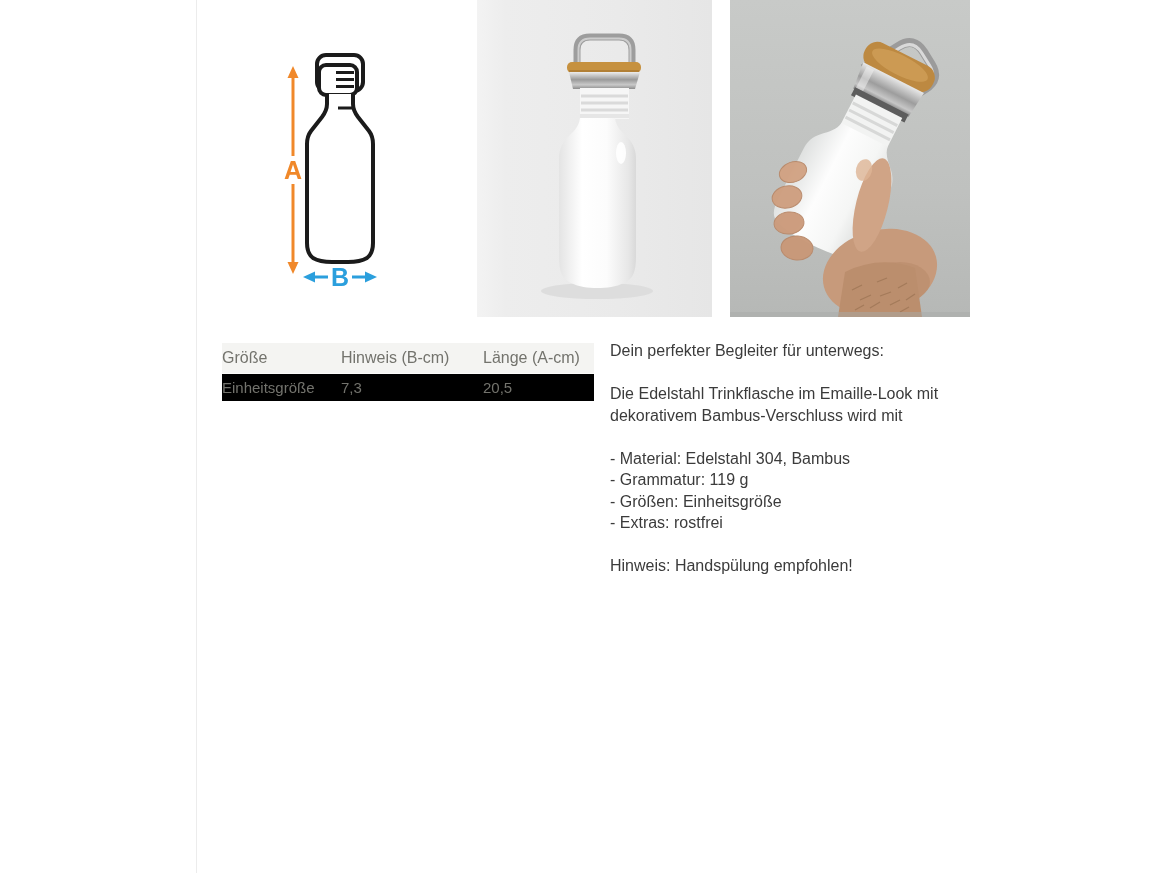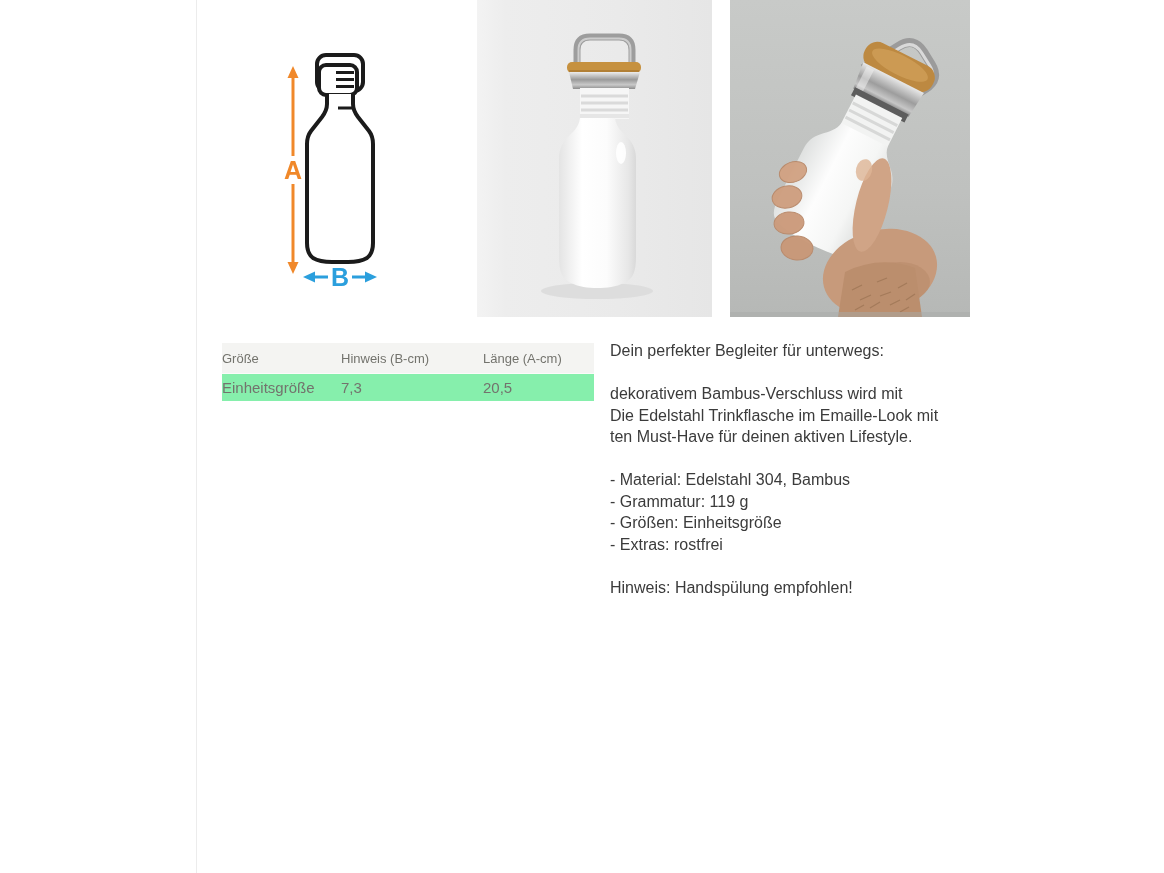--- a/index.html
+++ b/index.html
@@ -5,22 +5,22 @@
   html,body{margin:0;padding:0;background:#fff;}
   body{font-family:"Liberation Sans",sans-serif;}
   .page{position:relative;width:1164px;height:873px;background:#ffffff;overflow:hidden;}
   .divider{position:absolute;left:196px;top:0;width:1px;height:873px;background:#ececec;}
   .diagram{position:absolute;left:270px;top:40px;}
   figure.photo{position:absolute;top:0;margin:0;padding:0;overflow:hidden;cursor:pointer;}
   .photo1{left:477px;width:235px;height:317px;}
   .photo2{left:730px;width:240px;height:317px;}
 
   table.size-table{position:absolute;left:222px;top:343px;width:372px;border-collapse:collapse;table-layout:fixed;color:#73736d;}
-  table.size-table th{background:#f4f4f2;font-weight:400;font-size:13px;text-align:left;height:30px;padding:0;border-bottom:1px solid #fbfbfa;}
-  table.size-table td{background:#86efac;font-size:15px;text-align:left;height:27px;padding:0;}
+  table.size-table th{background:#f4f4f2;font-weight:400;font-size:16px;text-align:left;height:30px;padding:0;border-bottom:1px solid #fbfbfa;}
+  table.size-table td{background:#000000;font-size:15px;text-align:left;height:27px;padding:0;}
   .col1{width:119px;}
   .col2{width:142px;}
   th.c1{padding-left:19px;}
   td.c1{padding-left:15px;font-size:12px;}
 
   .desc{position:absolute;left:610px;top:340px;width:360px;font-size:16px;line-height:21.5px;color:#3b3b3b;}
   .desc .line{white-space:nowrap;}
   .desc .gap{height:21.5px;}
 
   svg text.dim-label{font-family:"Liberation Sans",sans-serif;font-weight:bold;font-size:25px;}
@@ -186,23 +186,22 @@
         <td class="c1">Einheitsgröße</td>
         <td>7,3</td>
         <td>20,5</td>
       </tr>
     </tbody>
   </table>
 
   <div class="desc">
     <div class="line">Dein perfekter Begleiter für unterwegs:</div>
     <div class="gap"></div>
+    <div class="line">Die Edelstahl Trinkflasche im Emaille-Look mit</div>
     <div class="line">dekorativem Bambus-Verschluss wird mit</div>
-    <div class="line">Die Edelstahl Trinkflasche im Emaille-Look mit</div>
-    <div class="line">ten Must-Have für deinen aktiven Lifestyle.</div>
     <div class="gap"></div>
     <div class="line">- Material: Edelstahl 304, Bambus</div>
     <div class="line">- Grammatur: 119 g</div>
     <div class="line">- Größen: Einheitsgröße</div>
     <div class="line">- Extras: rostfrei</div>
     <div class="gap"></div>
     <div class="line">Hinweis: Handspülung empfohlen!</div>
   </div>
 
 </div>

